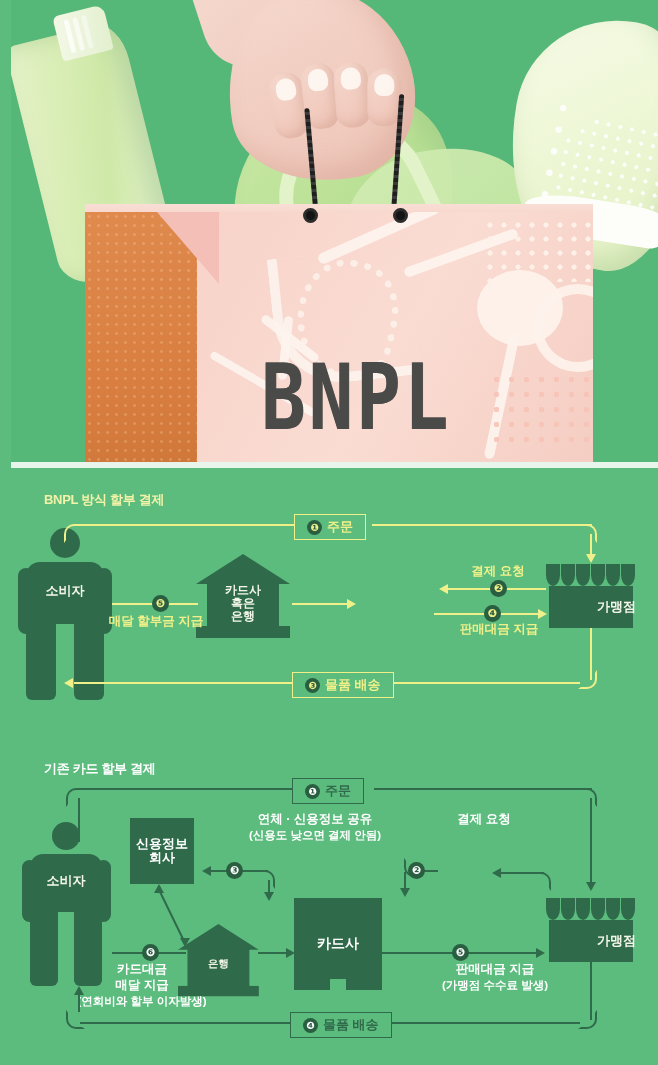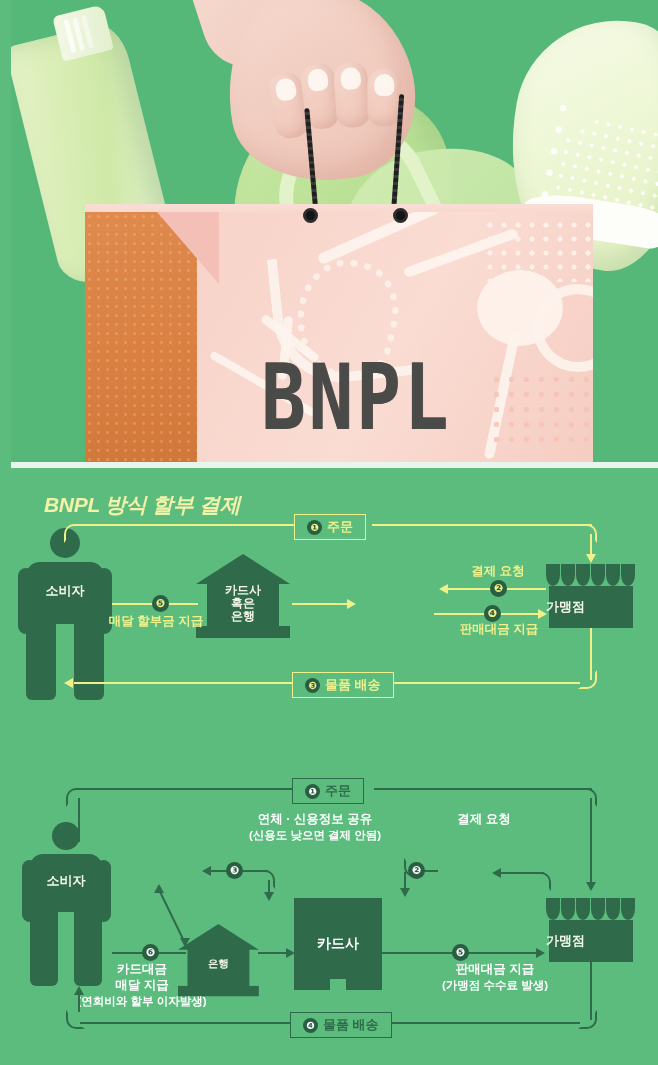--- a/index.html
+++ b/index.html
@@ -195,21 +195,21 @@
   }
 
   
   .diagrams{position:absolute;left:0;top:468px;width:658px;height:597px;background:#5cbc7e;}
 
   .dia{position:absolute;left:0;width:658px;}
   .dia1{top:0;height:278px;}
   .dia2{top:278px;height:319px;}
 
   .dtitle{
-    position:absolute;font-size:21px;font-weight:700;letter-spacing:-.3px;font-style:italic;
+    position:absolute;font-size:13px;font-weight:700;letter-spacing:-.3px;
   }
   .dtitle.t1{left:44px;top:23px;color:#f2f2a8;}
   .dtitle.t2{left:44px;top:14px;color:#ffffff;}
 
   
   .figure{position:absolute;}
   .person-head{position:absolute;border-radius:50%;background:#2f6b4a;}
   .person-body{position:absolute;background:#2f6b4a;}
 
   .bldg{
@@ -233,21 +233,21 @@
   .house .label{
     position:absolute;left:0;top:30px;width:94px;text-align:center;
     color:#f4f7e8;font-size:12px;font-weight:700;line-height:13px;
   }
 
   .shop{position:absolute;}
   .shop .awning{position:absolute;left:0;top:0;width:90px;height:22px;display:flex;}
   .shop .awning span{flex:1;height:22px;background:#2f6b4a;border-radius:0 0 50% 50%;margin-right:1px;}
   .shop .body{position:absolute;left:3px;top:22px;width:84px;height:42px;background:#2f6b4a;}
   .shop .label{
-    position:absolute;left:0;top:34px;width:90px;text-align:left;
+    position:absolute;left:0;top:34px;width:90px;text-align:right;
     color:#f4f7e8;font-size:13px;font-weight:700;
   }
 
   
   .ln{position:absolute;}
   .ln.y{background:#eff08a;}
   .ln.g{background:#2f6b4a;}
   .ln.h{height:2px;}
   .ln.v{width:2px;}
 
@@ -431,31 +431,36 @@
       <div class="ln y h" style="left:74px;top:214px;width:218px;"></div>
       <div class="arw y left" style="left:64px;top:210px;"></div>
       <div class="chip y" style="left:292px;top:204px;">
         <span class="num dark">❸</span>
         <span>물품 배송</span>
       </div>
     </div>
 
     <div class="dia dia2">
 
+      <div class="dtitle t2">기존 카드 할부 결제</div>
 
       <div class="figure">
         <div class="person-head" style="left:52px;top:76px;width:28px;height:28px;"></div>
         <div class="person-body" style="left:30px;top:108px;width:72px;height:58px;border-radius:13px 13px 4px 4px;"></div>
         <div class="person-body" style="left:30px;top:160px;width:28px;height:80px;border-radius:0 0 6px 6px;"></div>
         <div class="person-body" style="left:74px;top:160px;width:28px;height:80px;border-radius:0 0 6px 6px;"></div>
         <div class="person-body" style="left:22px;top:114px;width:15px;height:62px;border-radius:8px;"></div>
         <div class="person-body" style="left:96px;top:114px;width:15px;height:62px;border-radius:8px;"></div>
       </div>
       <div style="position:absolute;left:30px;top:126px;width:72px;text-align:center;color:#f4f7e8;font-size:13px;font-weight:700;">소비자</div>
 
+      <div class="bldg dark2" style="left:130px;top:72px;width:64px;height:66px;flex-direction:column;line-height:14px;">
+        <span>신용정보</span>
+        <span>회사</span>
+      </div>
 
       <div class="house" style="left:178px;top:178px;width:94px;height:84px;transform:scale(.86);transform-origin:left top;">
         <div class="roof"></div>
         <div class="body"></div>
         <div class="base"></div>
         <div class="label" style="top:40px;">은행</div>
       </div>
 
       <div class="bldg dark2" style="left:294px;top:152px;width:88px;height:92px;font-size:14px;">
         <span>카드사</span>

